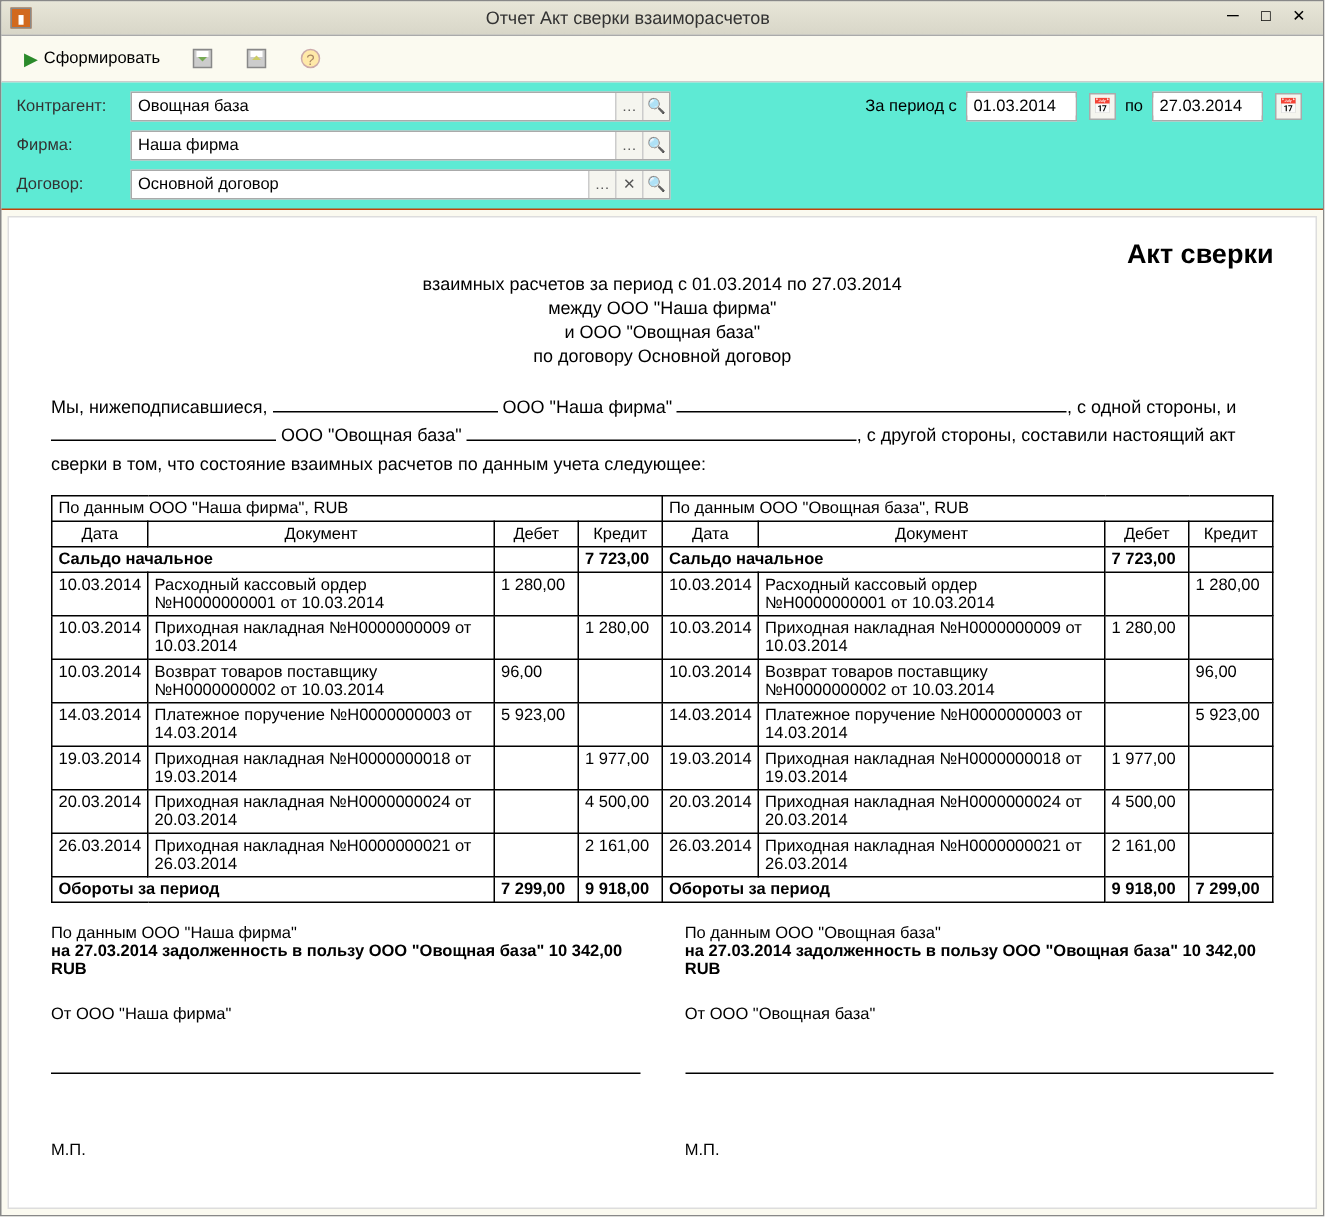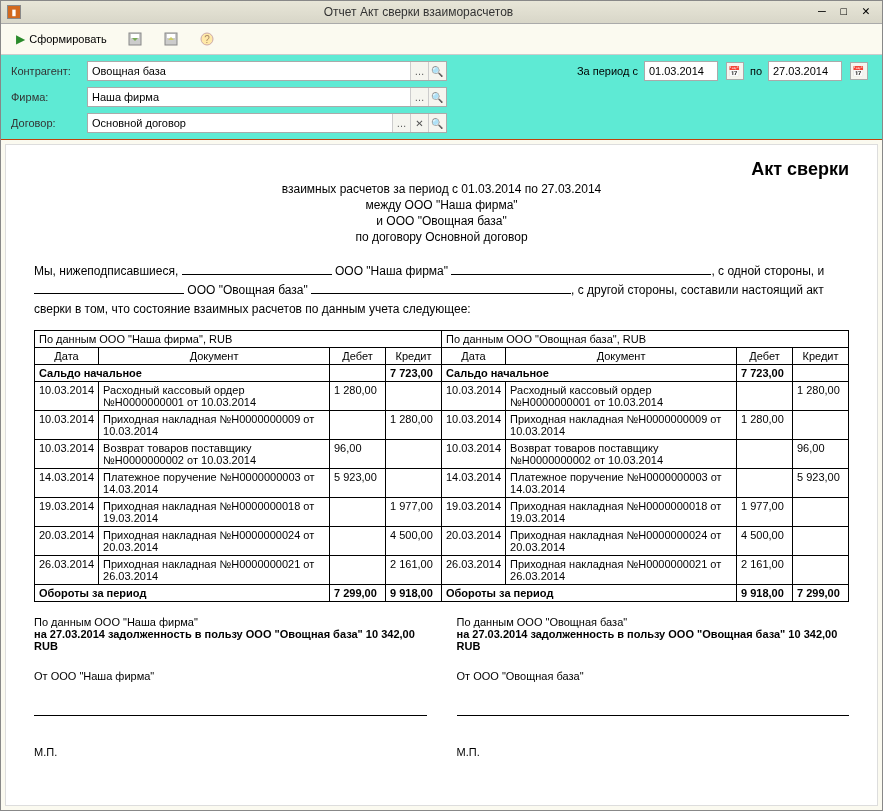--- a/index.html
+++ b/index.html
@@ -31,21 +31,21 @@
 table.recon th, table.recon td { border: 1px solid #000; padding: 2px 4px; vertical-align: top; }
 table.recon th { font-weight: normal; text-align: center; background: #fff; }
 table.recon .hdr { font-weight: normal; text-align: left; }
 table.recon .num { text-align: left; white-space: nowrap; }
 table.recon .bold td { font-weight: bold; }
 .col-date { width: 62px; }
 .col-dc { width: 56px; }
 .footer-cols { display: flex; gap: 30px; margin-top: 14px; font-size: 11px; }
 .footer-col { flex: 1; }
 .footer-col .bold { font-weight: bold; }
-.mp { margin-top: 30px; }
+.mp { margin-top: 45px; }
 .sig-line { border-bottom: 1px solid #000; height: 14px; margin-top: 20px; }
 .content-wrap { position: relative; flex: 1; display: flex; }
 svg { display: block; }
 </style>
 </head>
 <body>
 
 <div class="window">
   <div class="titlebar">
     <span class="titlebar-icon">▮</span>

